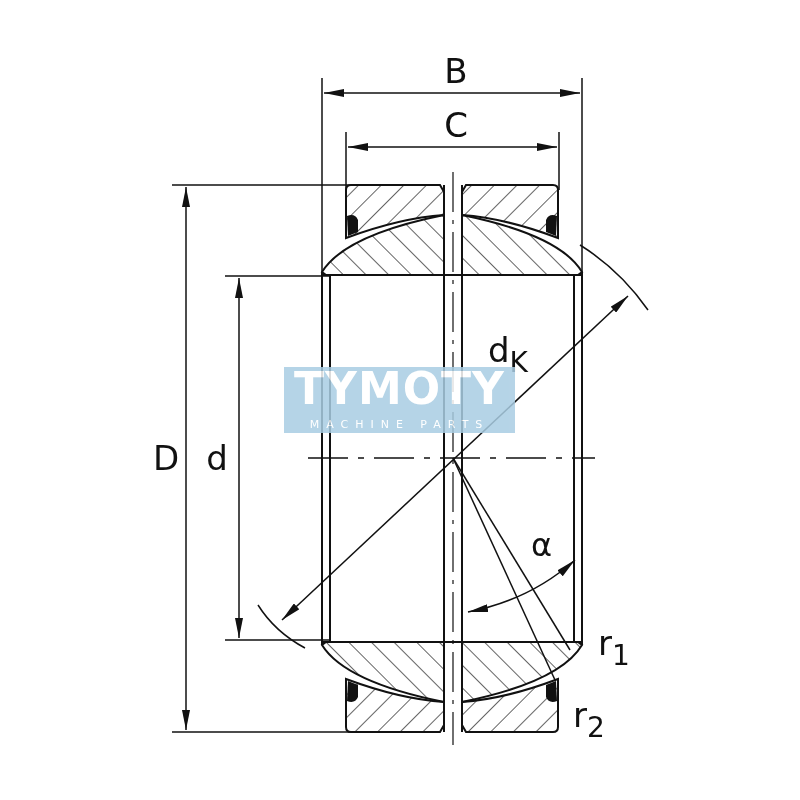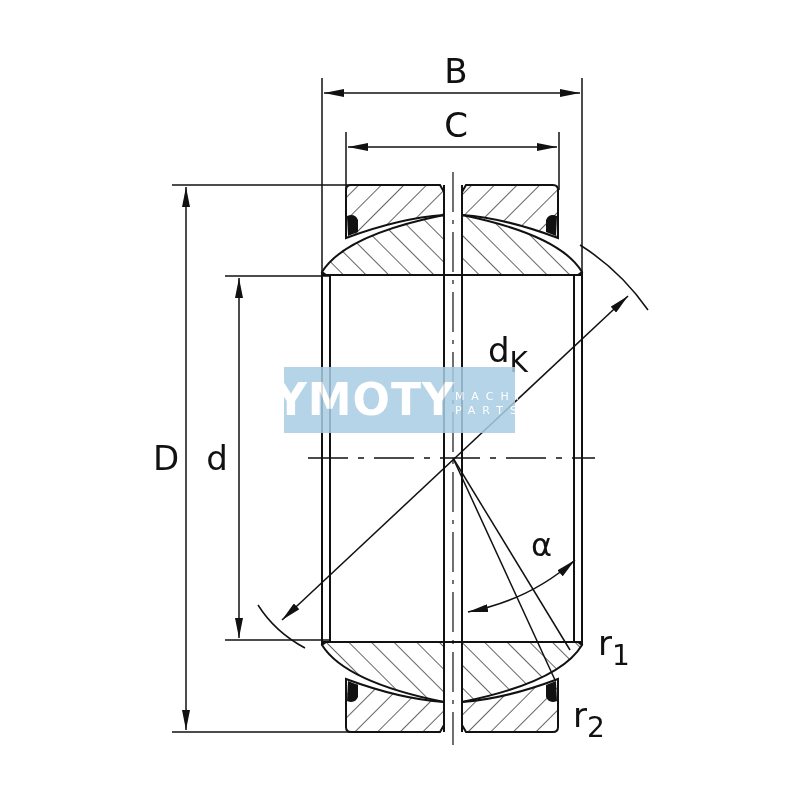--- a/index.html
+++ b/index.html
@@ -1,19 +1,19 @@
 <!DOCTYPE html>
 <html><head>
 <meta charset="utf-8">
 <style>
   html, body { margin: 0; padding: 0; background: #ffffff; }
   body { width: 800px; height: 800px; overflow: hidden; position: relative; font-family: "DejaVu Sans", sans-serif; }
   #drawing { position: absolute; left: 0; top: 0; width: 800px; height: 800px; }
   .dim-label { font-family: "DejaVu Sans", sans-serif; fill: #111; }
-  .watermark { position: absolute; left: 284px; top: 367px; width: 231px; height: 66px; background: #a9cde3; opacity: 0.85; display: flex; flex-direction: row; align-items: center; justify-content: center; pointer-events: none; }
+  .watermark { position: absolute; left: 284px; top: 367px; width: 231px; height: 66px; background: #a9cde3; opacity: 0.85; display: flex; flex-direction: column; align-items: center; justify-content: center; pointer-events: none; }
   .wm-title { color: #ffffff; font-family: "DejaVu Sans", sans-serif; font-weight: bold; font-size: 44px; letter-spacing: 1px; line-height: 42px; }
   .wm-sub { color: #ffffff; font-family: "DejaVu Sans", sans-serif; font-size: 11px; letter-spacing: 7px; line-height: 14px; margin-top: 8px; }
 </style>
 </head>
 <body>
 
 <svg id="drawing" viewBox="0 0 800 800" xmlns="http://www.w3.org/2000/svg">
   <defs>
     <pattern id="hatchA" patternUnits="userSpaceOnUse" width="16" height="16" patternTransform="rotate(45)">
       <line x1="0" y1="0" x2="0" y2="16" stroke="#111" stroke-width="1.3"></line>

